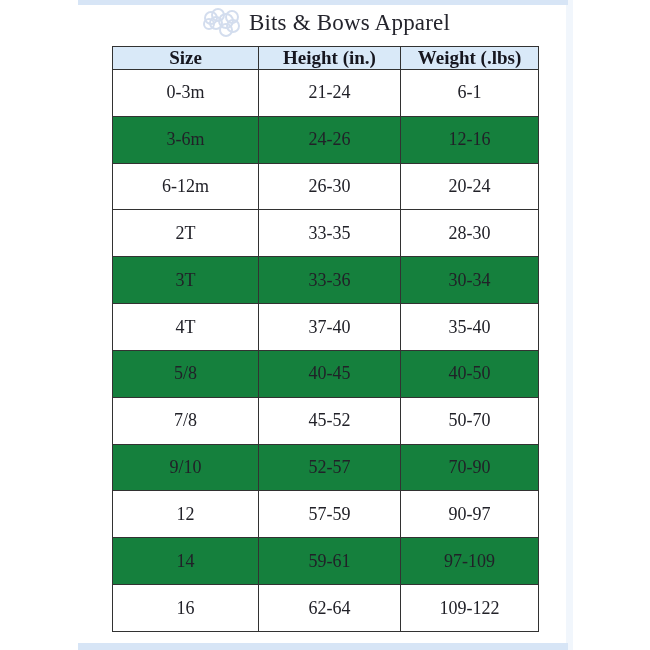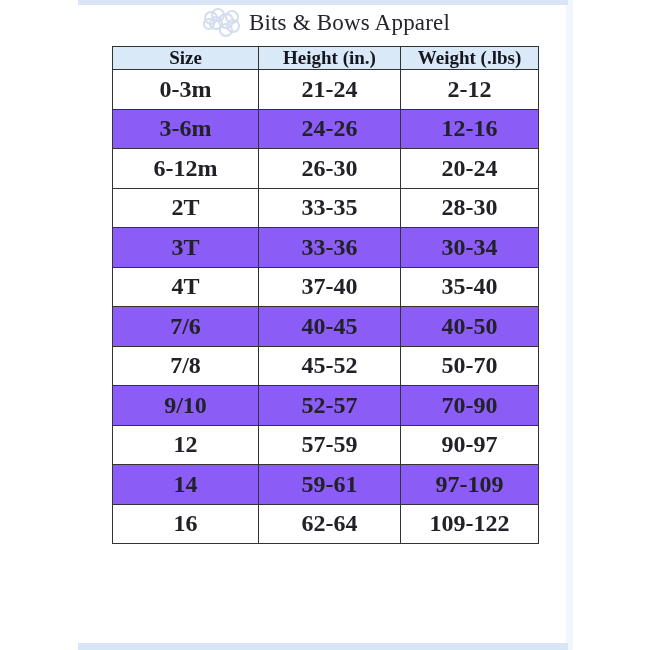--- a/index.html
+++ b/index.html
@@ -18,32 +18,32 @@
   .title-band{
     position:absolute;top:0;left:0;width:650px;height:45px;
     display:flex;align-items:center;justify-content:center;gap:7px;
   }
   .logo{width:42px;height:36px;flex:0 0 auto;margin-top:2px;}
   .page-title{
     font-size:23px;color:#24242c;letter-spacing:0.2px;font-weight:400;
   }
   
   .size-table{
-    position:absolute;left:112px;top:46px;width:426px;height:498px;
+    position:absolute;left:112px;top:46px;width:426px;height:586px;
     border-collapse:collapse;table-layout:fixed;
   }
   .size-table th,.size-table td{
     border:1.6px solid #323232;text-align:center;vertical-align:middle;
     padding:0;color:#212128;
   }
   .size-table th{
     background:#d9e9f8;font-size:19px;font-weight:700;color:#16161f;
   }
-  .size-table td{font-size:24px;background:#ffffff;font-weight:bold;}
-  .size-table tr.alt td{background:#8b5cf6;}
+  .size-table td{font-size:18px;background:#ffffff;}
+  .size-table tr.alt td{background:#15803d;}
   .size-table col.c0{width:146px;}
   .size-table col.c1{width:142px;}
   .size-table col.c2{width:138px;}
 </style>
 </head>
 <body>
 
 <div class="strip top"></div>
 <div class="strip bottom"></div>
 <div class="edge-right"></div>
@@ -72,21 +72,21 @@
     <tr>
       <th>Size</th>
       <th>Height (in.)</th>
       <th>Weight (.lbs)</th>
     </tr>
   </thead>
   <tbody>
       <tr>
         <td>0-3m</td>
         <td>21-24</td>
-        <td>2-12</td>
+        <td>6-1</td>
       </tr>
       <tr class="alt">
         <td>3-6m</td>
         <td>24-26</td>
         <td>12-16</td>
       </tr>
       <tr>
         <td>6-12m</td>
         <td>26-30</td>
         <td>20-24</td>
@@ -100,21 +100,21 @@
         <td>3T</td>
         <td>33-36</td>
         <td>30-34</td>
       </tr>
       <tr>
         <td>4T</td>
         <td>37-40</td>
         <td>35-40</td>
       </tr>
       <tr class="alt">
-        <td>7/6</td>
+        <td>5/8</td>
         <td>40-45</td>
         <td>40-50</td>
       </tr>
       <tr>
         <td>7/8</td>
         <td>45-52</td>
         <td>50-70</td>
       </tr>
       <tr class="alt">
         <td>9/10</td>

